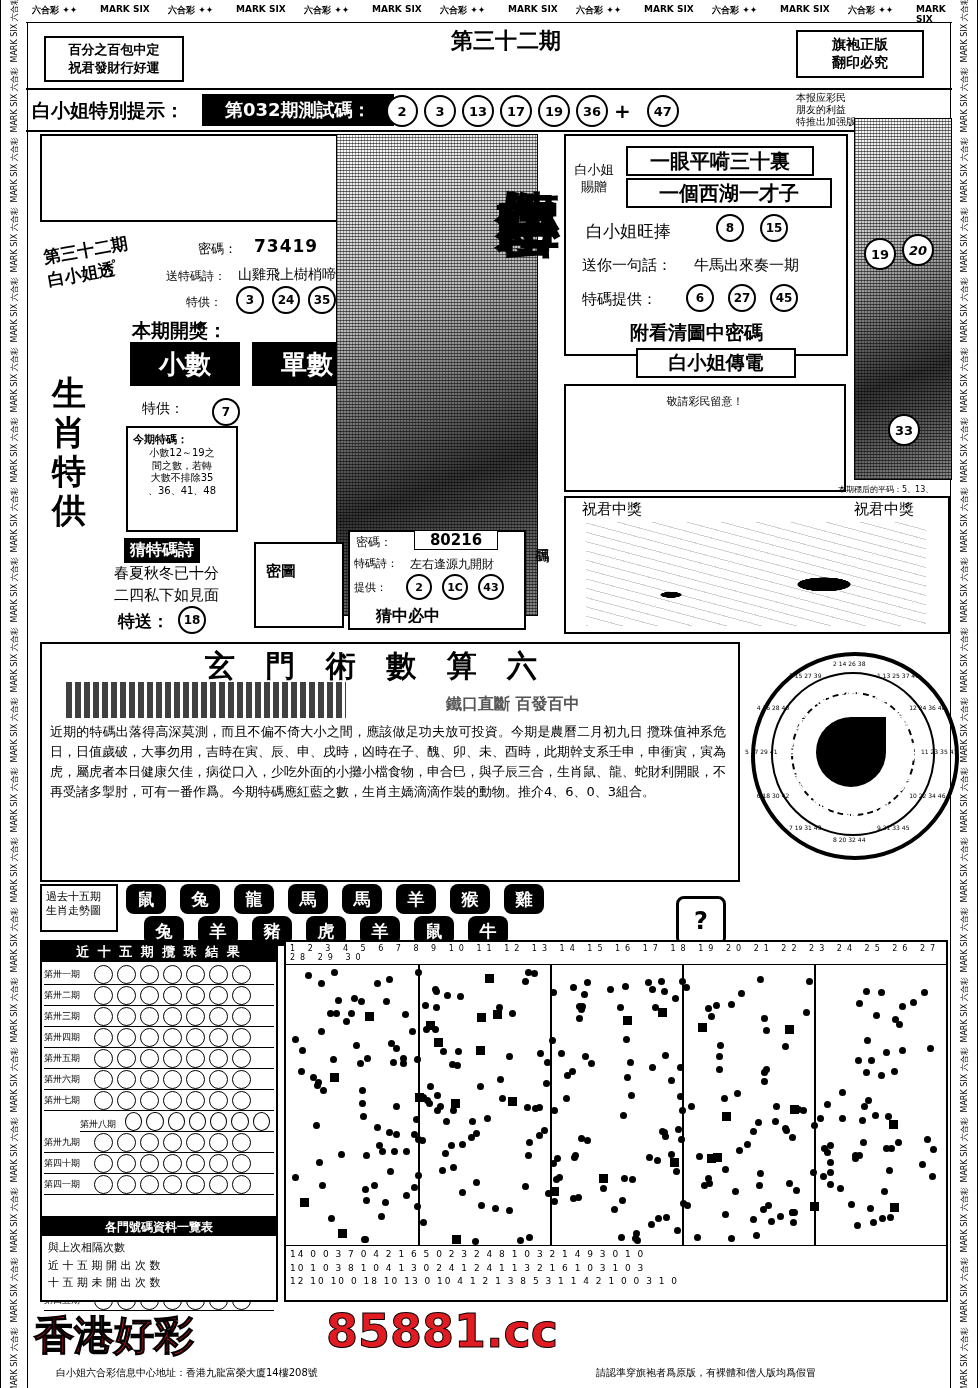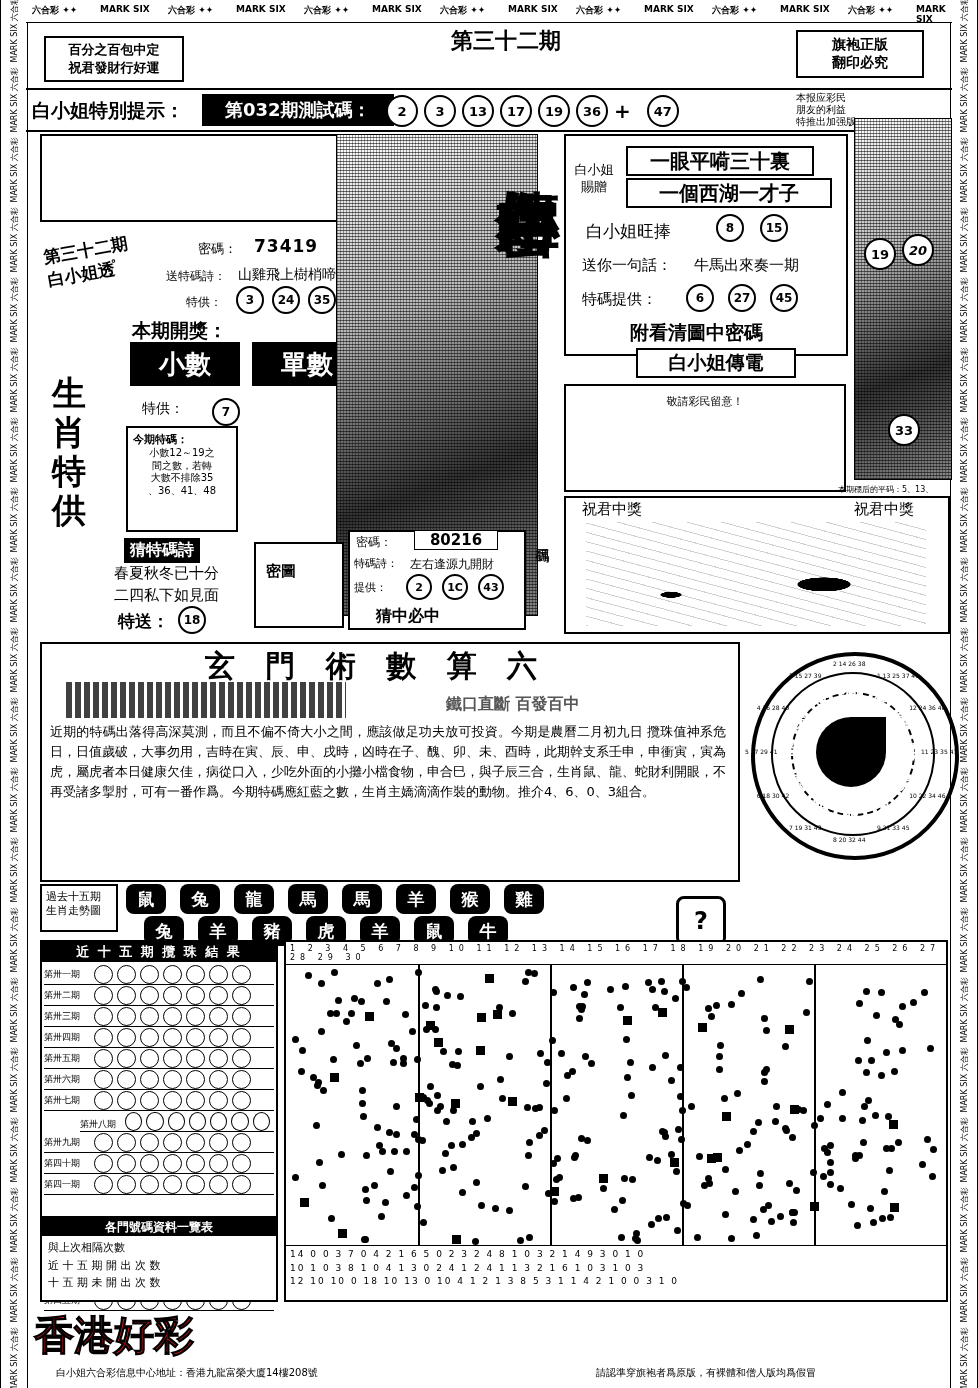--- a/index.html
+++ b/index.html
@@ -831,17 +831,18 @@
           <div style="position: absolute; width: 7px; height: 7px; background: rgb(0, 0, 0); border-radius: 50%; left: 481.801px; top: 253.057px;"></div>
         </div>
       <div id="dotBottom" style="border-top:1px solid #000;padding:2px 4px;">
           <div style="font-size: 9px; letter-spacing: 2px; line-height: 1.5;">14 0 0 3 7 0 4 2 1 6 5 0 2 3 2 4 8 1 0 3 2 1 4 9 3 0 1 0</div>
           <div style="font-size: 9px; letter-spacing: 2px; line-height: 1.5;">10 1 0 3 8 1 0 4 1 3 0 2 4 1 2 4 1 1 3 2 1 6 1 0 3 1 0 3</div>
           <div style="font-size: 9px; letter-spacing: 2px; line-height: 1.5;">12 10 10 0 18 10 13 0 10 4 1 2 1 3 8 5 3 1 1 4 2 1 0 0 3 1 0</div>
         </div>
     </div>
 
     <div style="position:absolute;left:8px;top:1286px;font-size:40px;font-weight:bold;color:#e11b22;-webkit-text-stroke:1px #000;">香港好彩</div>
+    <div style="position:absolute;left:300px;top:1282px;font-size:46px;font-weight:bold;color:#e11b22;-webkit-text-stroke:1px #000;">85881.cc</div>
     <div class="tiny" style="position:absolute;left:30px;top:1344px;font-size:10px;">白小姐六合彩信息中心地址：香港九龍富榮大廈14樓208號</div>
     <div class="tiny" style="position:absolute;left:570px;top:1344px;font-size:10px;">請認準穿旗袍者爲原版，有裸體和僧人版均爲假冒</div>
 
   </div>
 </div>
 
 </body></html>

